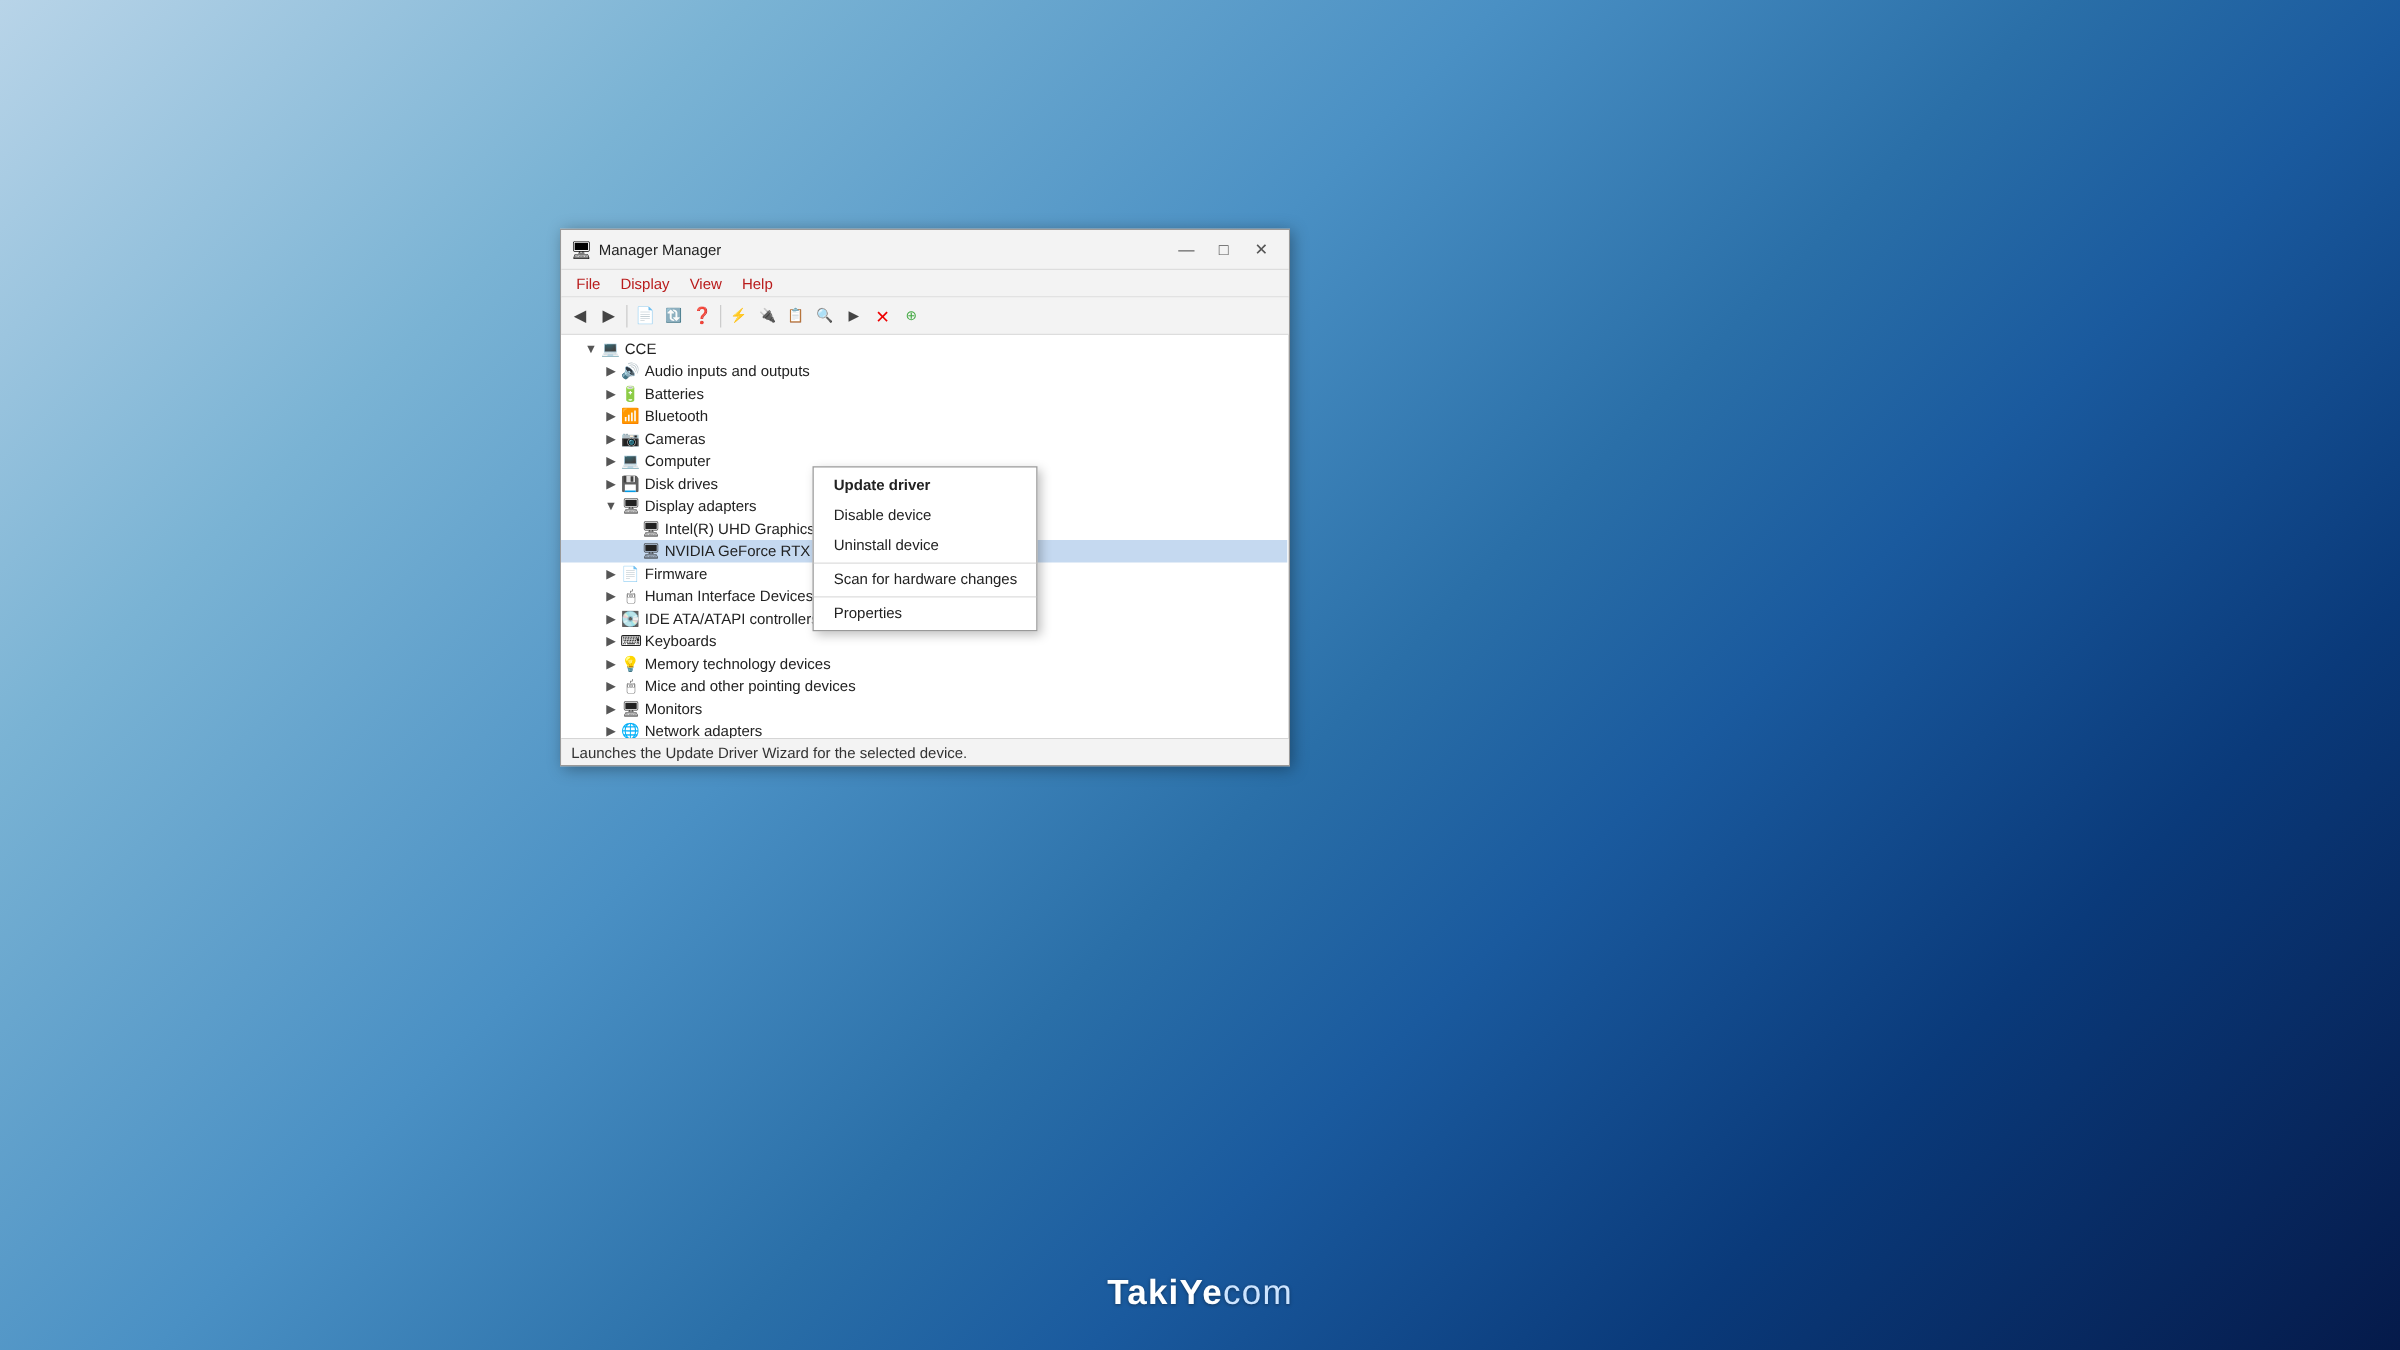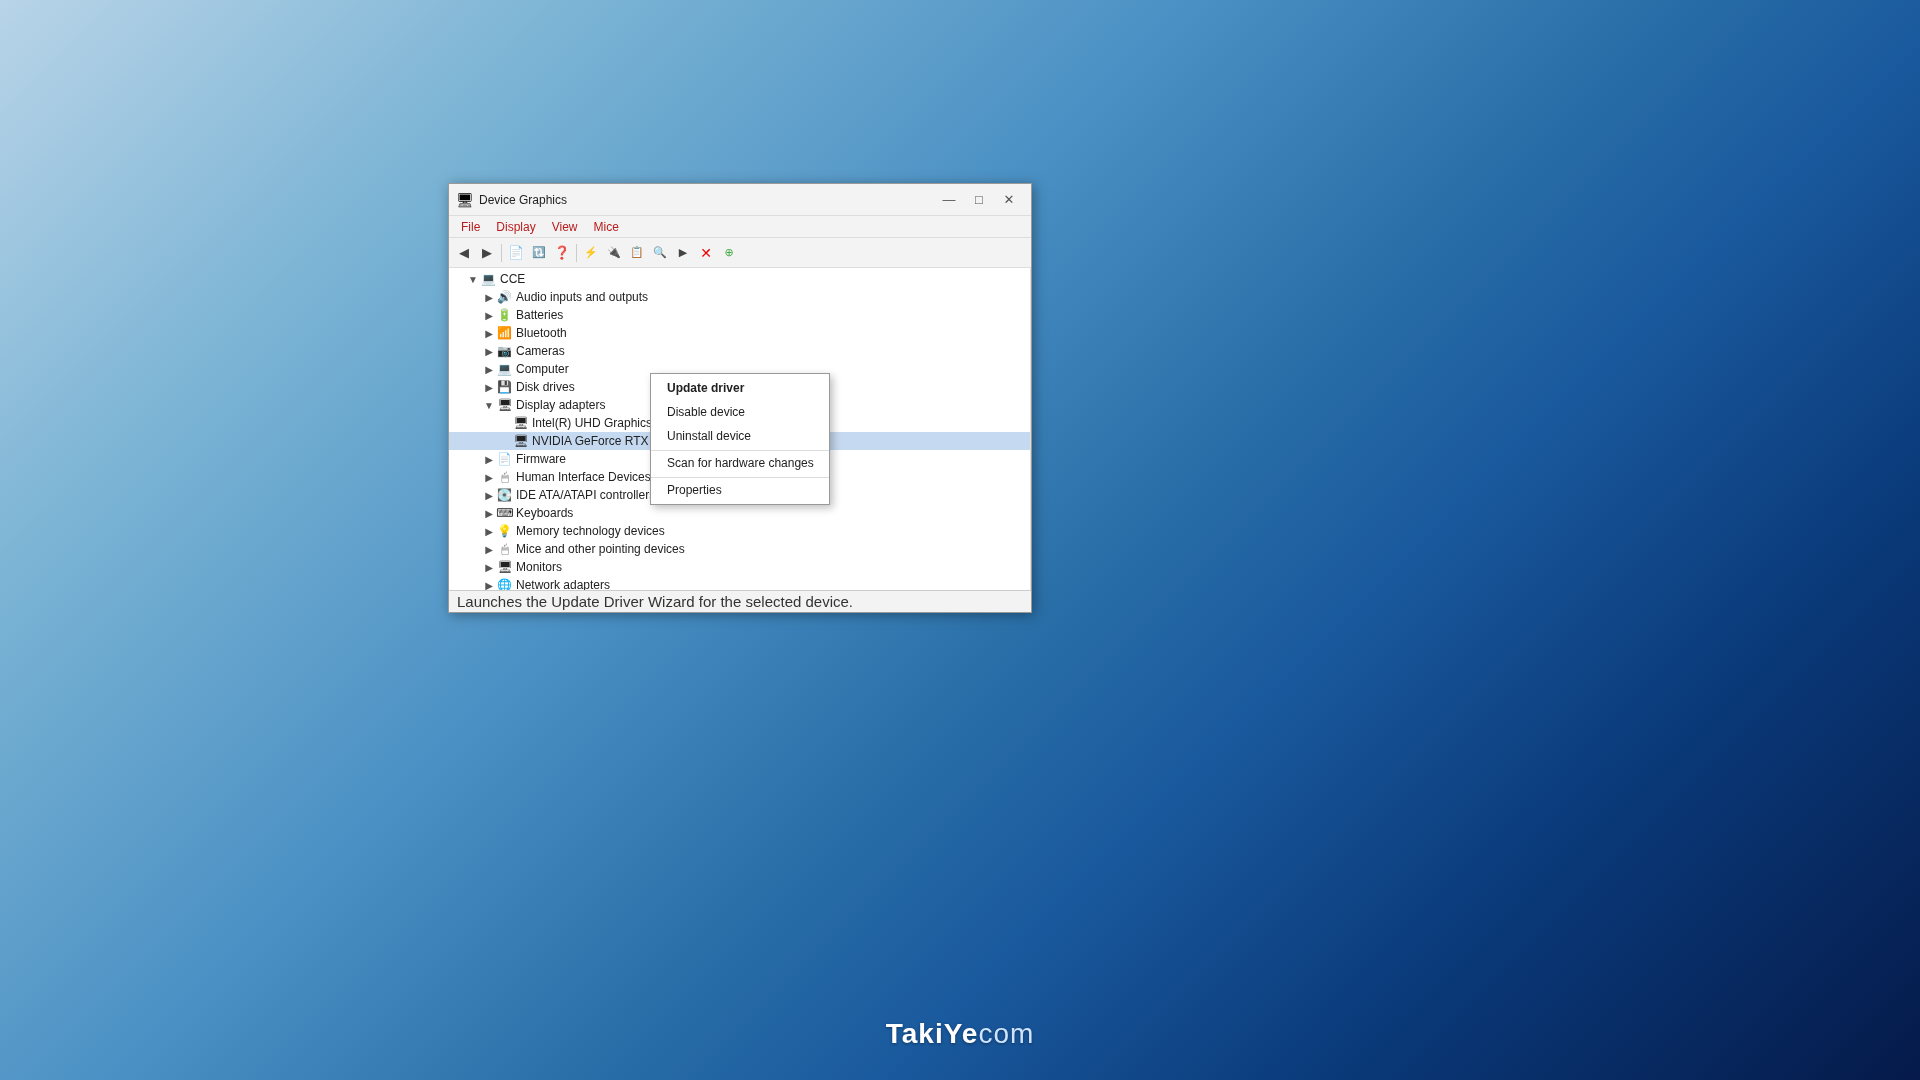--- a/index.html
+++ b/index.html
@@ -215,21 +215,21 @@
     }
 
     
     .status-bar {
       height: 22px;
       background: #f3f3f3;
       border-top: 1px solid #ccc;
       display: flex;
       align-items: center;
       padding: 0 8px;
-      font-size: 15px;
+      font-size: 12px;
       color: #333;
     }
 
     
     .context-menu {
       position: absolute;
       top: 373px;
       left: 619px;
       width: 180px;
       background: white;
@@ -258,33 +258,33 @@
 <body>
 
 <div class="desktop">
 
   <div class="swirl"></div>
 
   <div class="window">
 
     <div class="title-bar">
       <span class="title-bar-icon">🖥</span>
-      <span class="title-bar-text">Device Graphics</span>
+      <span class="title-bar-text">Manager Manager</span>
       <div class="title-bar-buttons">
         <button class="tb-btn">—</button>
         <button class="tb-btn">□</button>
         <button class="tb-btn close">✕</button>
       </div>
     </div>
 
     <div class="menu-bar">
       <span class="menu-item">File</span>
       <span class="menu-item">Display</span>
       <span class="menu-item">View</span>
-      <span class="menu-item">Mice</span>
+      <span class="menu-item">Help</span>
     </div>
 
     <div class="toolbar">
       <button class="tool-btn">◀</button>
       <button class="tool-btn">▶</button>
       <div class="tool-separator"></div>
       <button class="tool-btn">📄</button>
       <button class="tool-btn" style="font-size:11px;">🔃</button>
       <button class="tool-btn">❓</button>
       <div class="tool-separator"></div>

